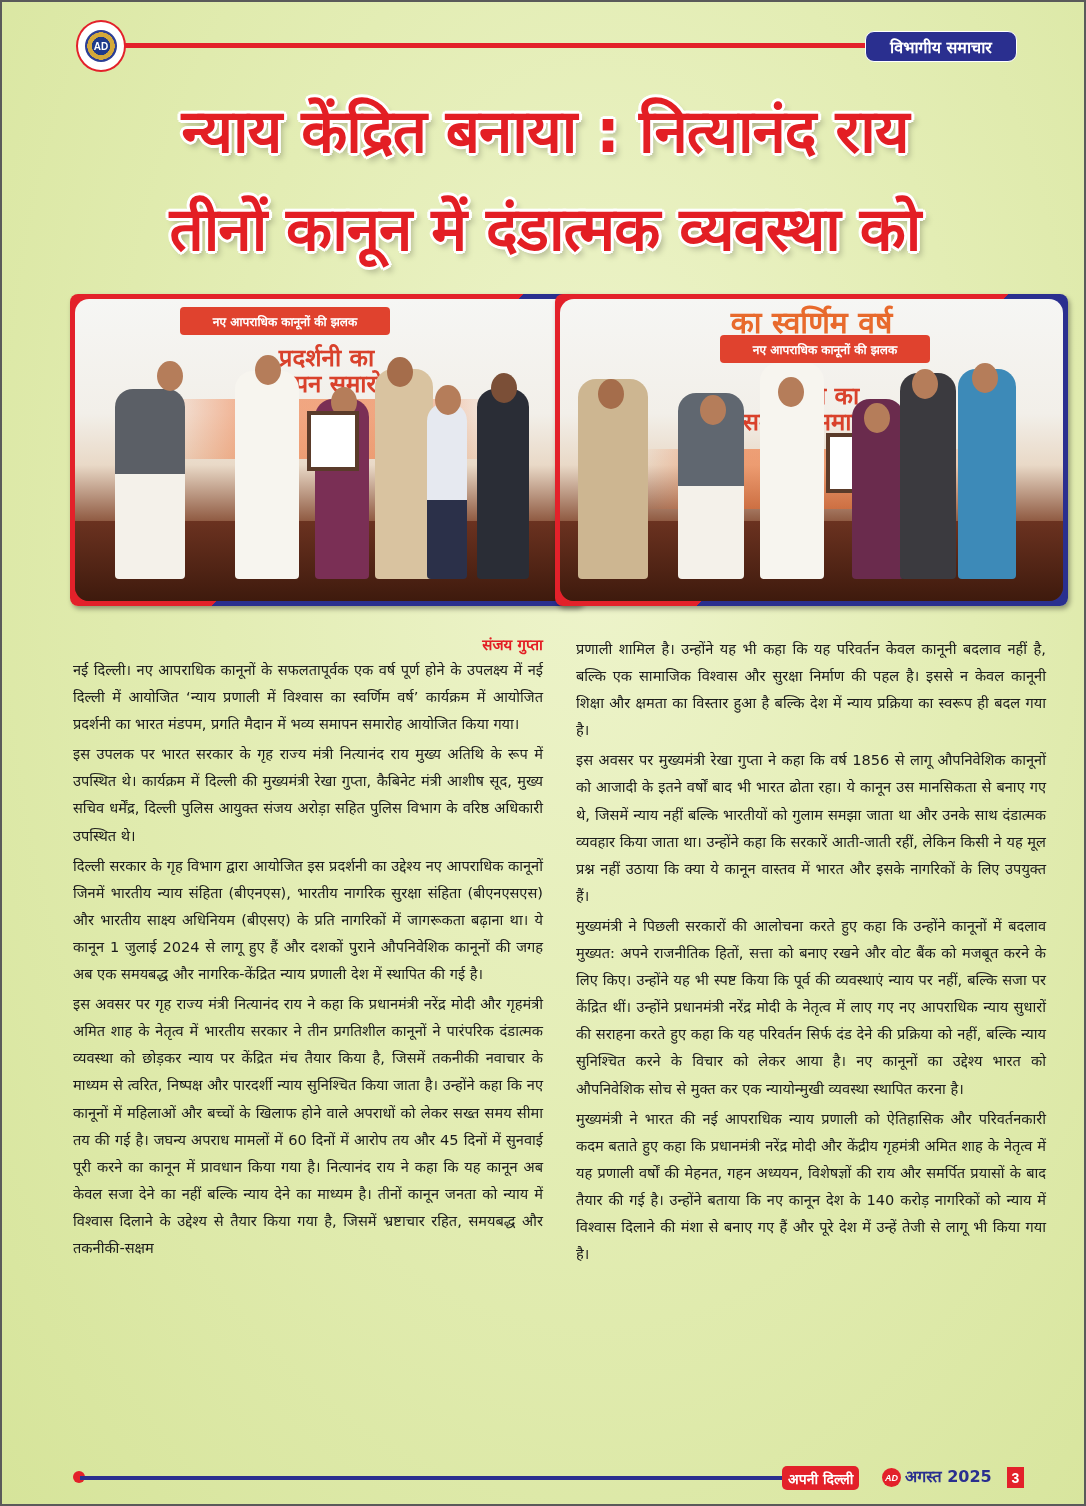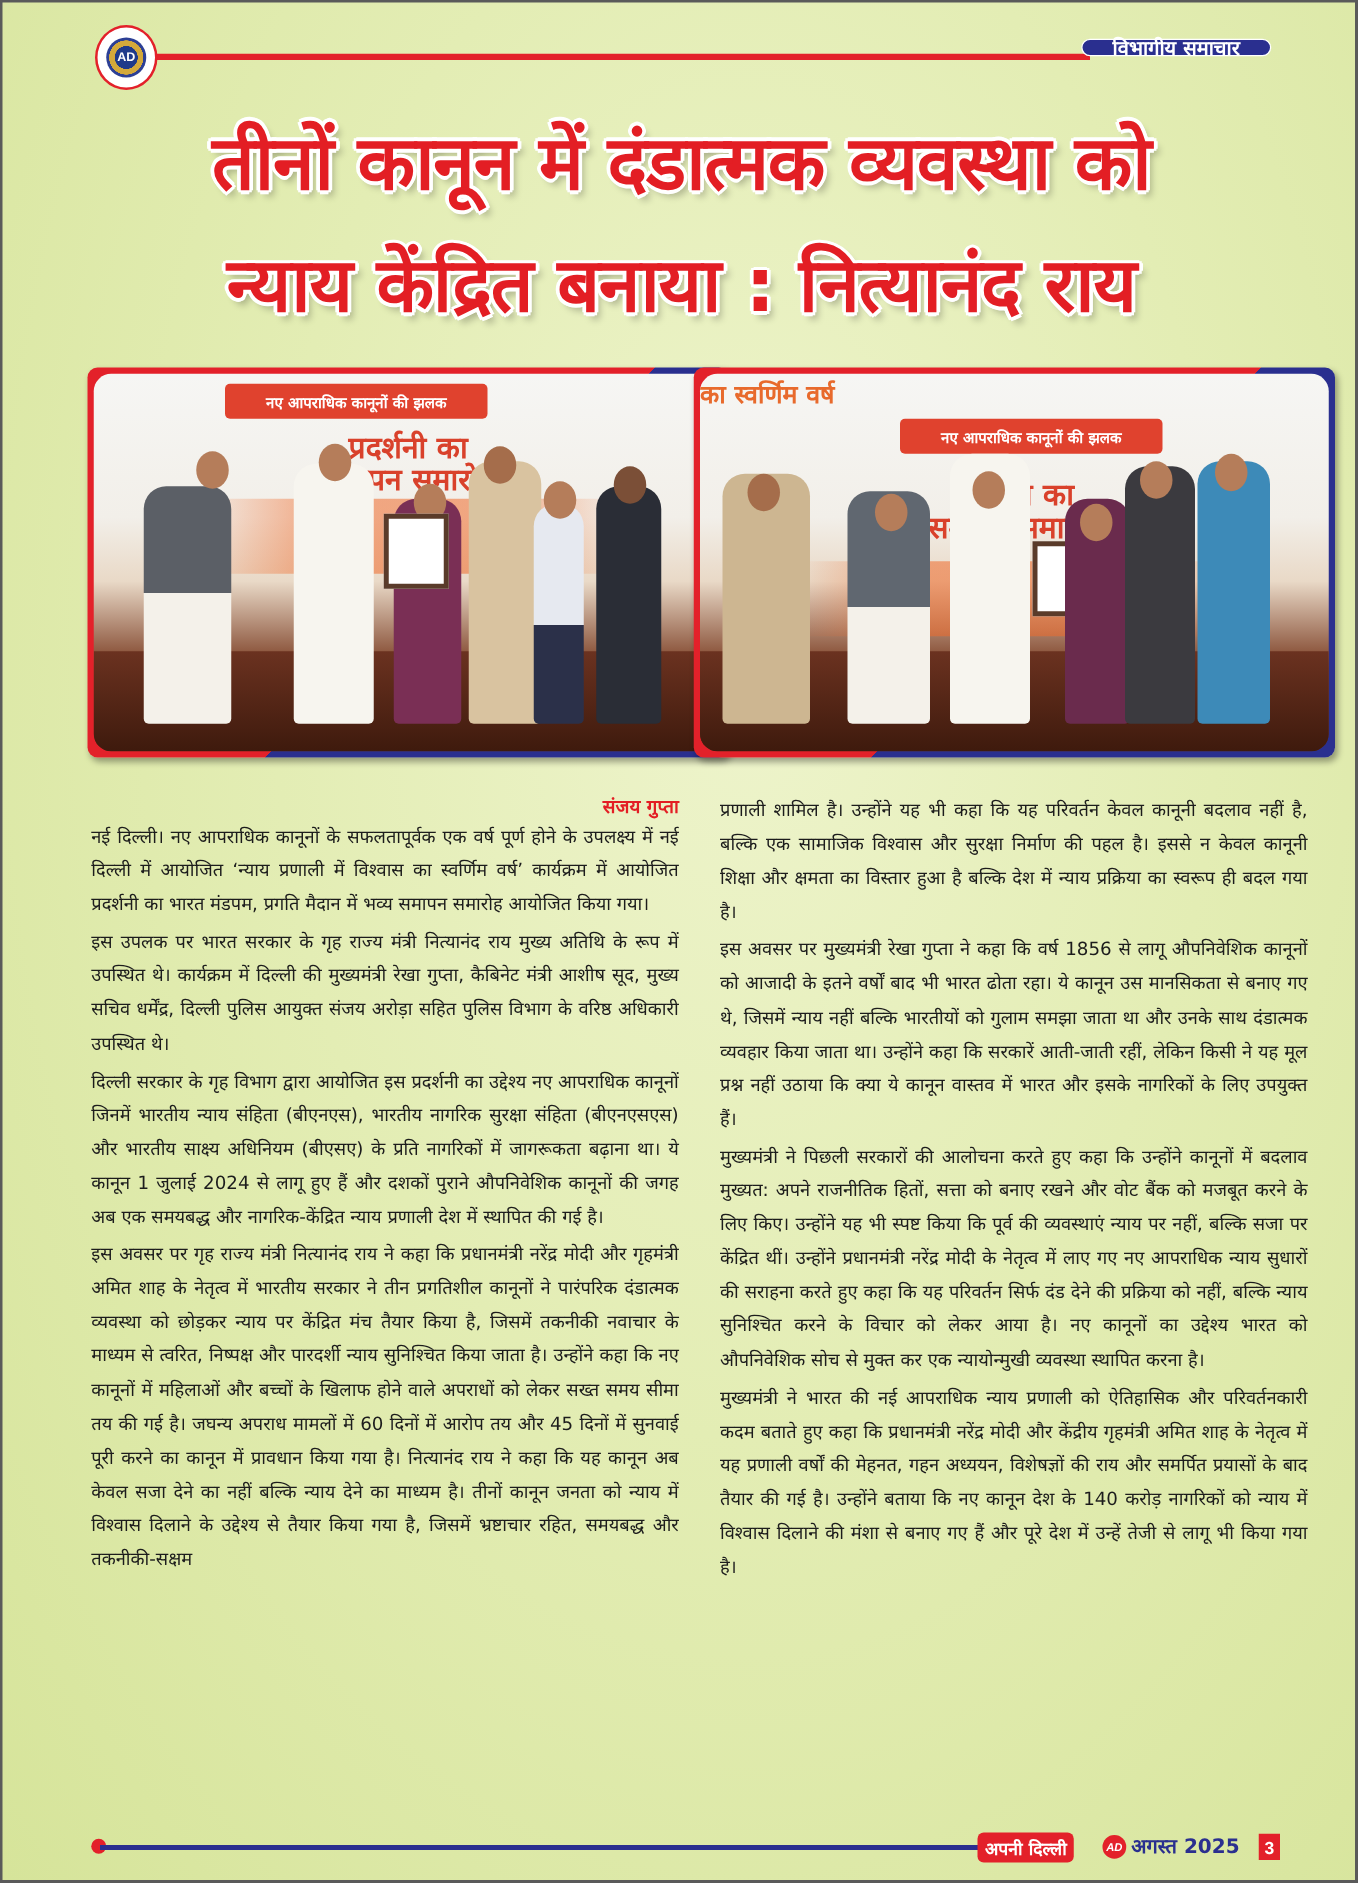--- a/index.html
+++ b/index.html
@@ -27,21 +27,21 @@
       display: flex; align-items: center; justify-content: center;
     }
     .logo-inner {
       width: 32px; height: 32px; border-radius: 50%;
       background: radial-gradient(circle, #1f3a8a 0 40%, #d4a93a 41% 60%, #2c3f95 61% 100%);
       display: flex; align-items: center; justify-content: center;
       color: #fff; font-weight: bold; font-size: 10px;
       font-family: "Liberation Sans", sans-serif;
     }
     .section-badge {
-      position: absolute; left: 863px; top: 29px; width: 152px; height: 14px;
+      position: absolute; left: 863px; top: 29px; width: 152px; height: 31px;
       background: #2a2f8f; border-radius: 9px;
       border: 1.5px solid #fff;
       color: #fff; font-weight: bold; font-size: 16px;
       display: flex; align-items: center; justify-content: center;
     }
     
     .headline {
       position: absolute; left: 40px; top: 80px; width: 1006px;
       text-align: center;
       font-family: "DejaVu Sans", sans-serif;
@@ -83,22 +83,22 @@
       font-size: 12px; border-radius: 4px;
       display: flex; align-items: center; justify-content: center;
     }
     .photo.right-photo .banner-tag { top: 36px; left: 160px; width: 210px; }
     .photo .banner-title {
       position: absolute; top: 46px; left: 0; right: 0; text-align: center;
       color: #d9412b; font-weight: bold; font-size: 24px; line-height: 26px;
     }
     .photo.right-photo .banner-title { top: 84px; }
     .photo .banner-top {
-      position: absolute; top: 2px; left: 0; right: 0; text-align: left;
-      color: #e86a2c; font-weight: bold; font-size: 20px;
+      position: absolute; top: 2px; left: 0; right: 0; text-align: center;
+      color: #e86a2c; font-weight: bold; font-size: 30px;
     }
     .photo .floor {
       position: absolute; left: 0; right: 0; bottom: 0; height: 80px;
       background: linear-gradient(180deg, #6b3220, #3e1a0d);
     }
     .person {
       position: absolute; bottom: 22px; border-radius: 18px 18px 4px 4px;
     }
     .head {
       position: absolute; width: 26px; height: 30px; border-radius: 50%;
@@ -161,22 +161,22 @@
 
 <div class="page">
 
   <div class="header-line"></div>
   <div class="logo">
     <div class="logo-inner">AD</div>
   </div>
   <div class="section-badge">विभागीय समाचार</div>
 
   <div class="headline">
+    <div>न्याय केंद्रित बनाया  : नित्यानंद राय</div>
     <div>तीनों कानून में दंडात्मक व्यवस्था को</div>
-    <div>न्याय केंद्रित बनाया  : नित्यानंद राय</div>
   </div>
 
   <div class="photo-frame left">
     <div class="photo">
       <div class="banner-strip"></div>
       <div class="banner-tag">नए आपराधिक कानूनों की झलक</div>
       <div class="banner-title">
         <div>प्रदर्शनी का</div>
         <div>समापन समारोह</div>
       </div>

